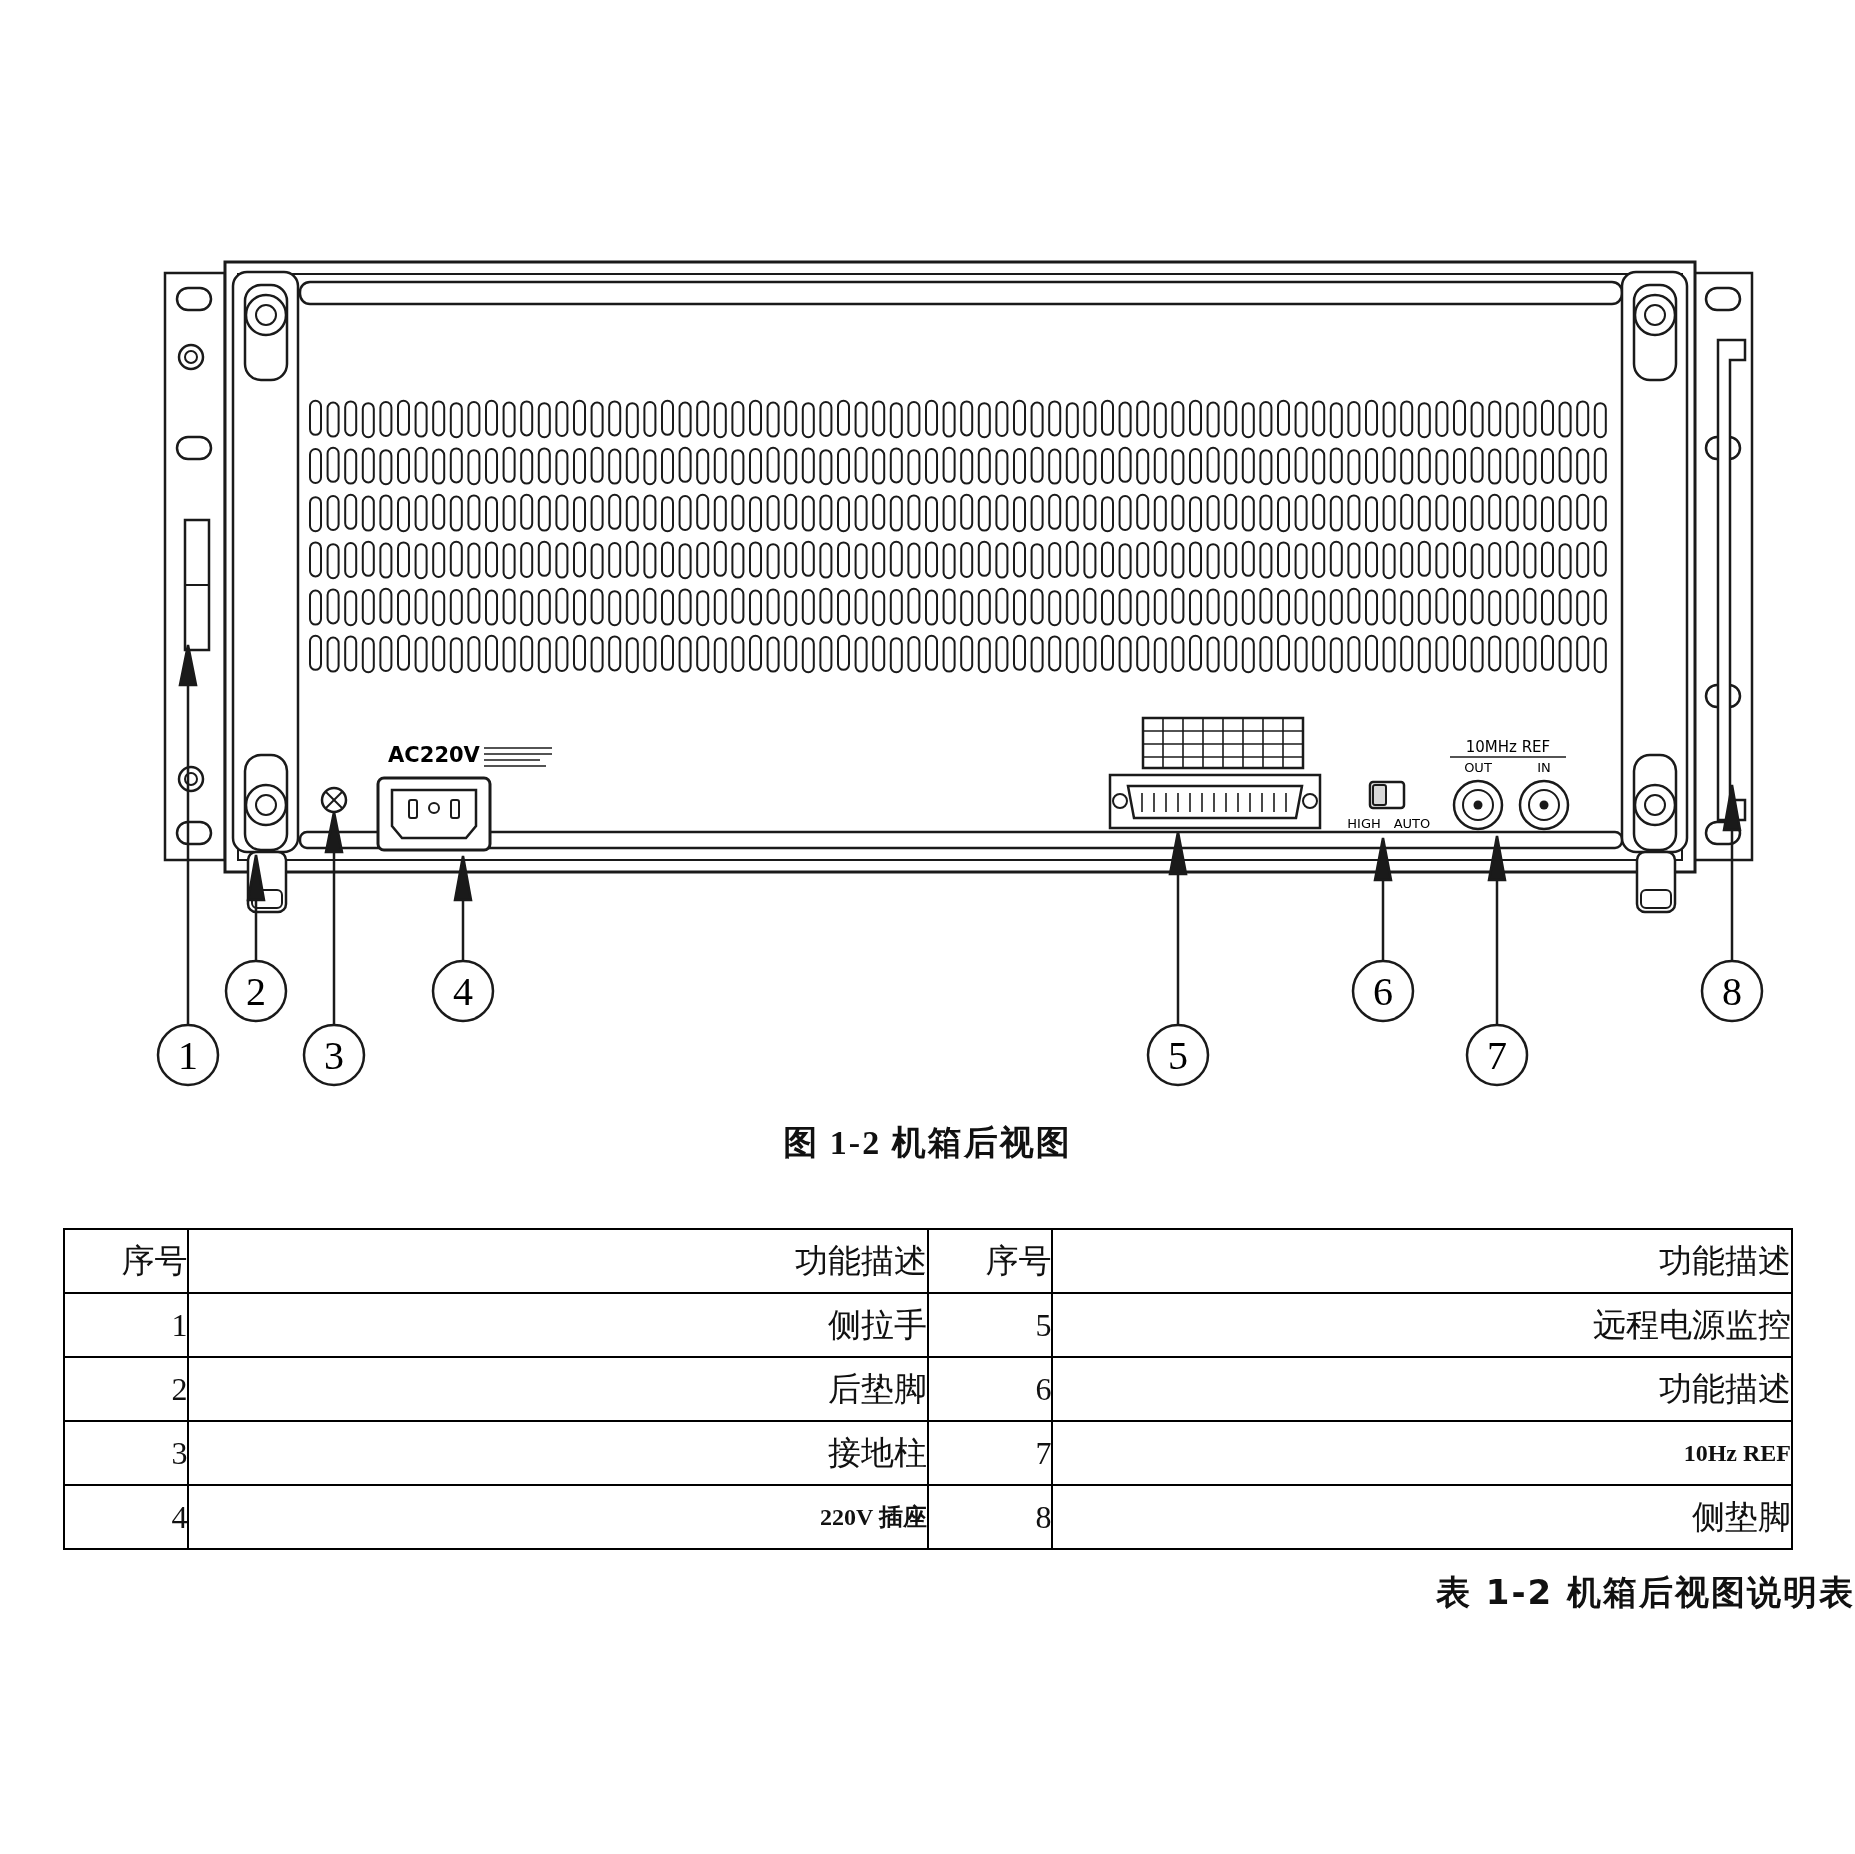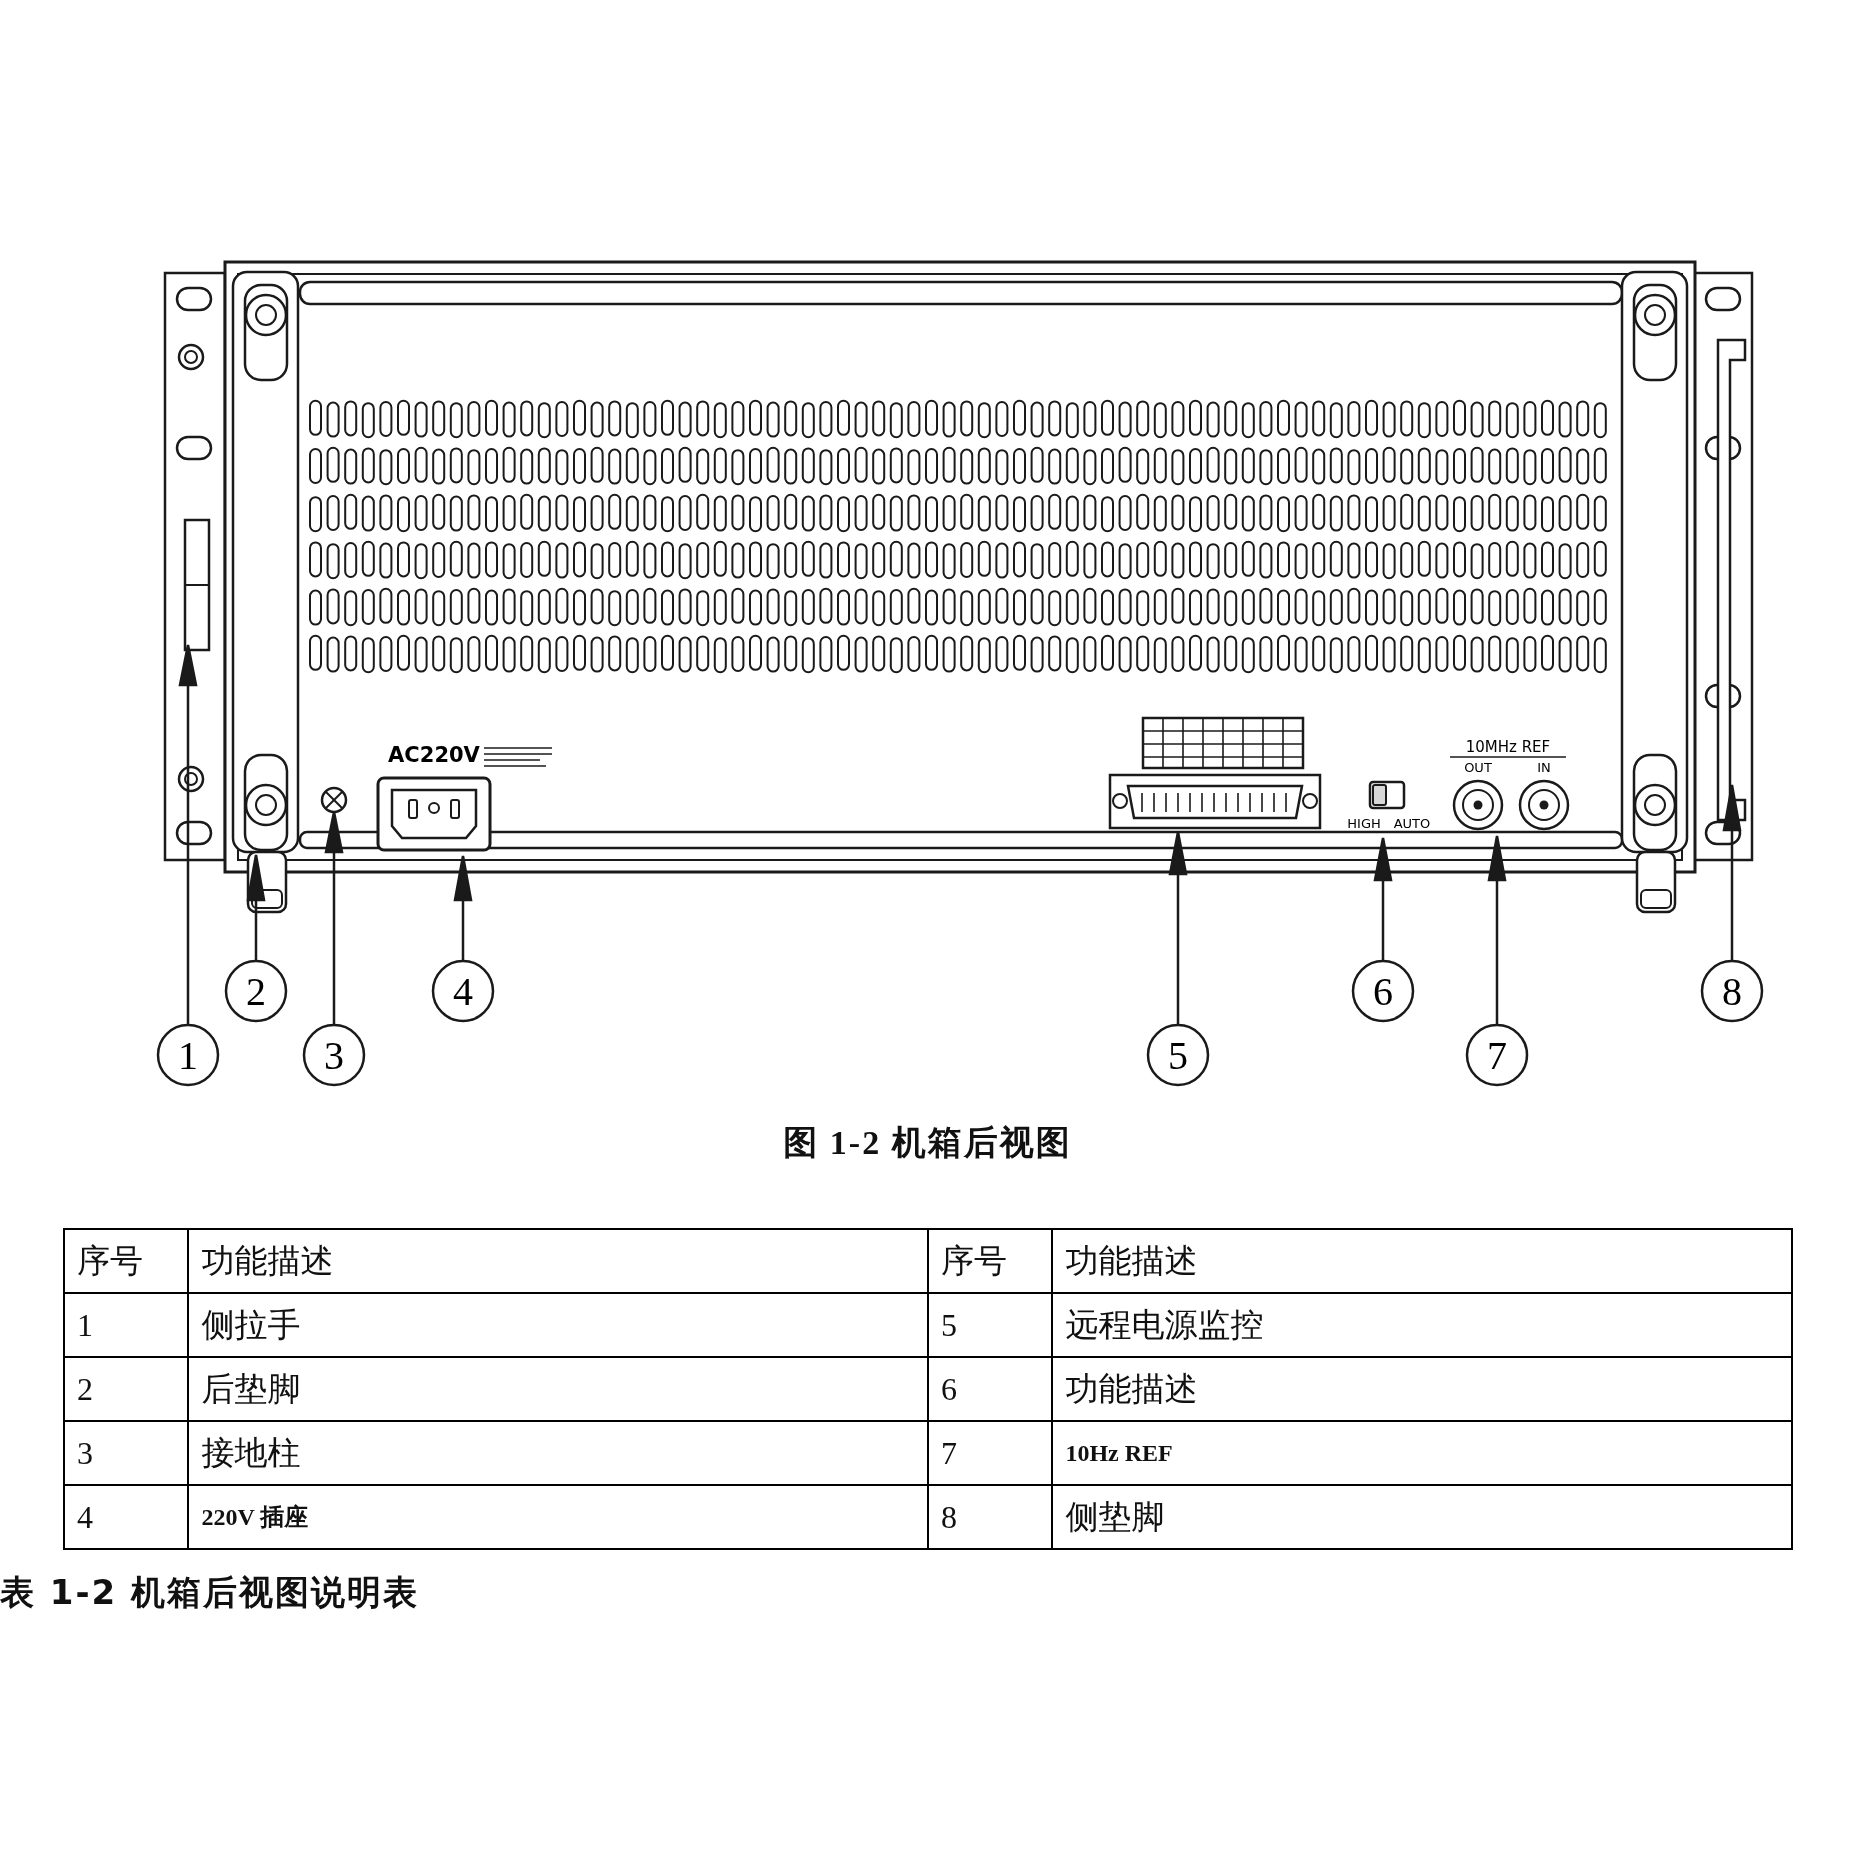--- a/index.html
+++ b/index.html
@@ -50,25 +50,25 @@
     left: 63px;
     width: 1730px;
   }
   table.legend {
     border-collapse: collapse;
     width: 100%;
     table-layout: fixed;
   }
   table.legend th, table.legend td {
     border: 2px solid #000;
-    text-align: left;
+    text-align: right;
     font-size: 33px;
     height: 58px;
     font-family: "DejaVu Sans", "Liberation Sans", sans-serif;
-    padding: 2px 12px;
+    padding: 2px 0;
   }
   table.legend th {
     font-weight: normal;
   }
   table.legend td.num {
     font-family: "Liberation Serif", "DejaVu Serif", serif;
     font-size: 32px;
   }
   table.legend td.desc-latin {
     font-family: "Liberation Serif", "DejaVu Serif", serif;
@@ -76,21 +76,21 @@
     font-size: 24px;
   }
   col.c-num { width: 7.2%; }
   col.c-desc { width: 42.8%; }
 
   #table-caption {
     position: absolute;
     top: 1570px;
     left: 0;
     width: 1855px;
-    text-align: left;
+    text-align: right;
     font-size: 34px;
     font-weight: bold;
     letter-spacing: 2px;
     font-family: "DejaVu Sans", "Liberation Sans", sans-serif;
   }
 
   
   .callout-num {
     font-family: "Liberation Serif", "DejaVu Serif", serif;
     font-size: 40px;

